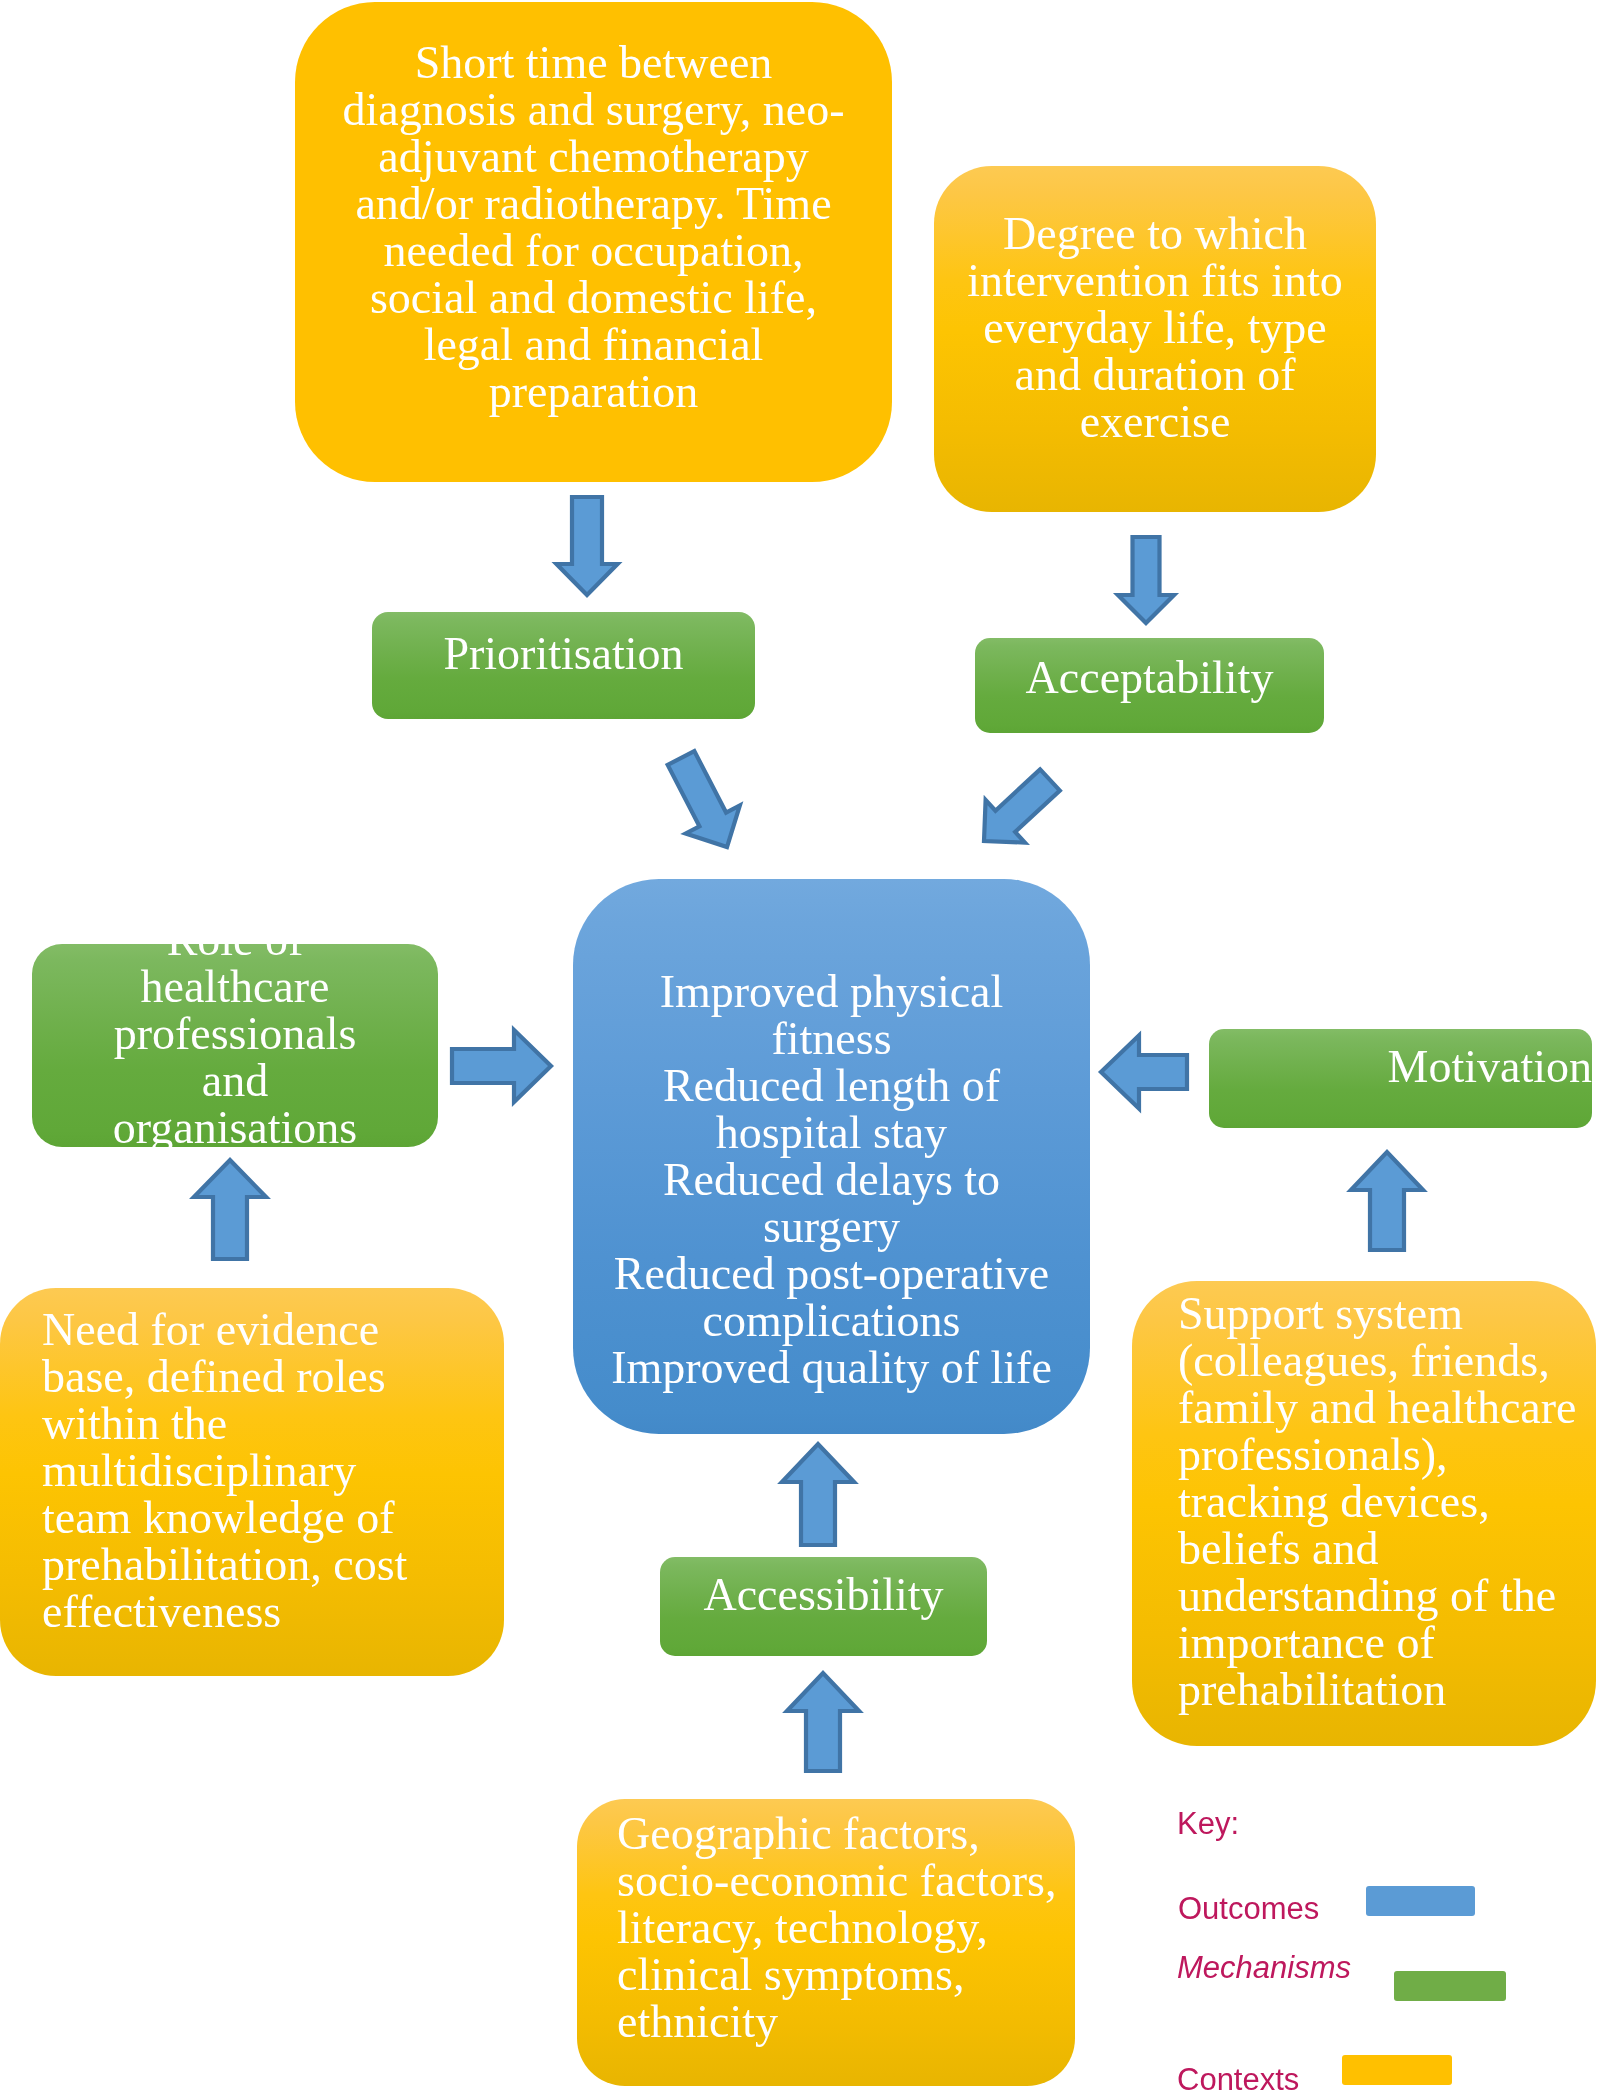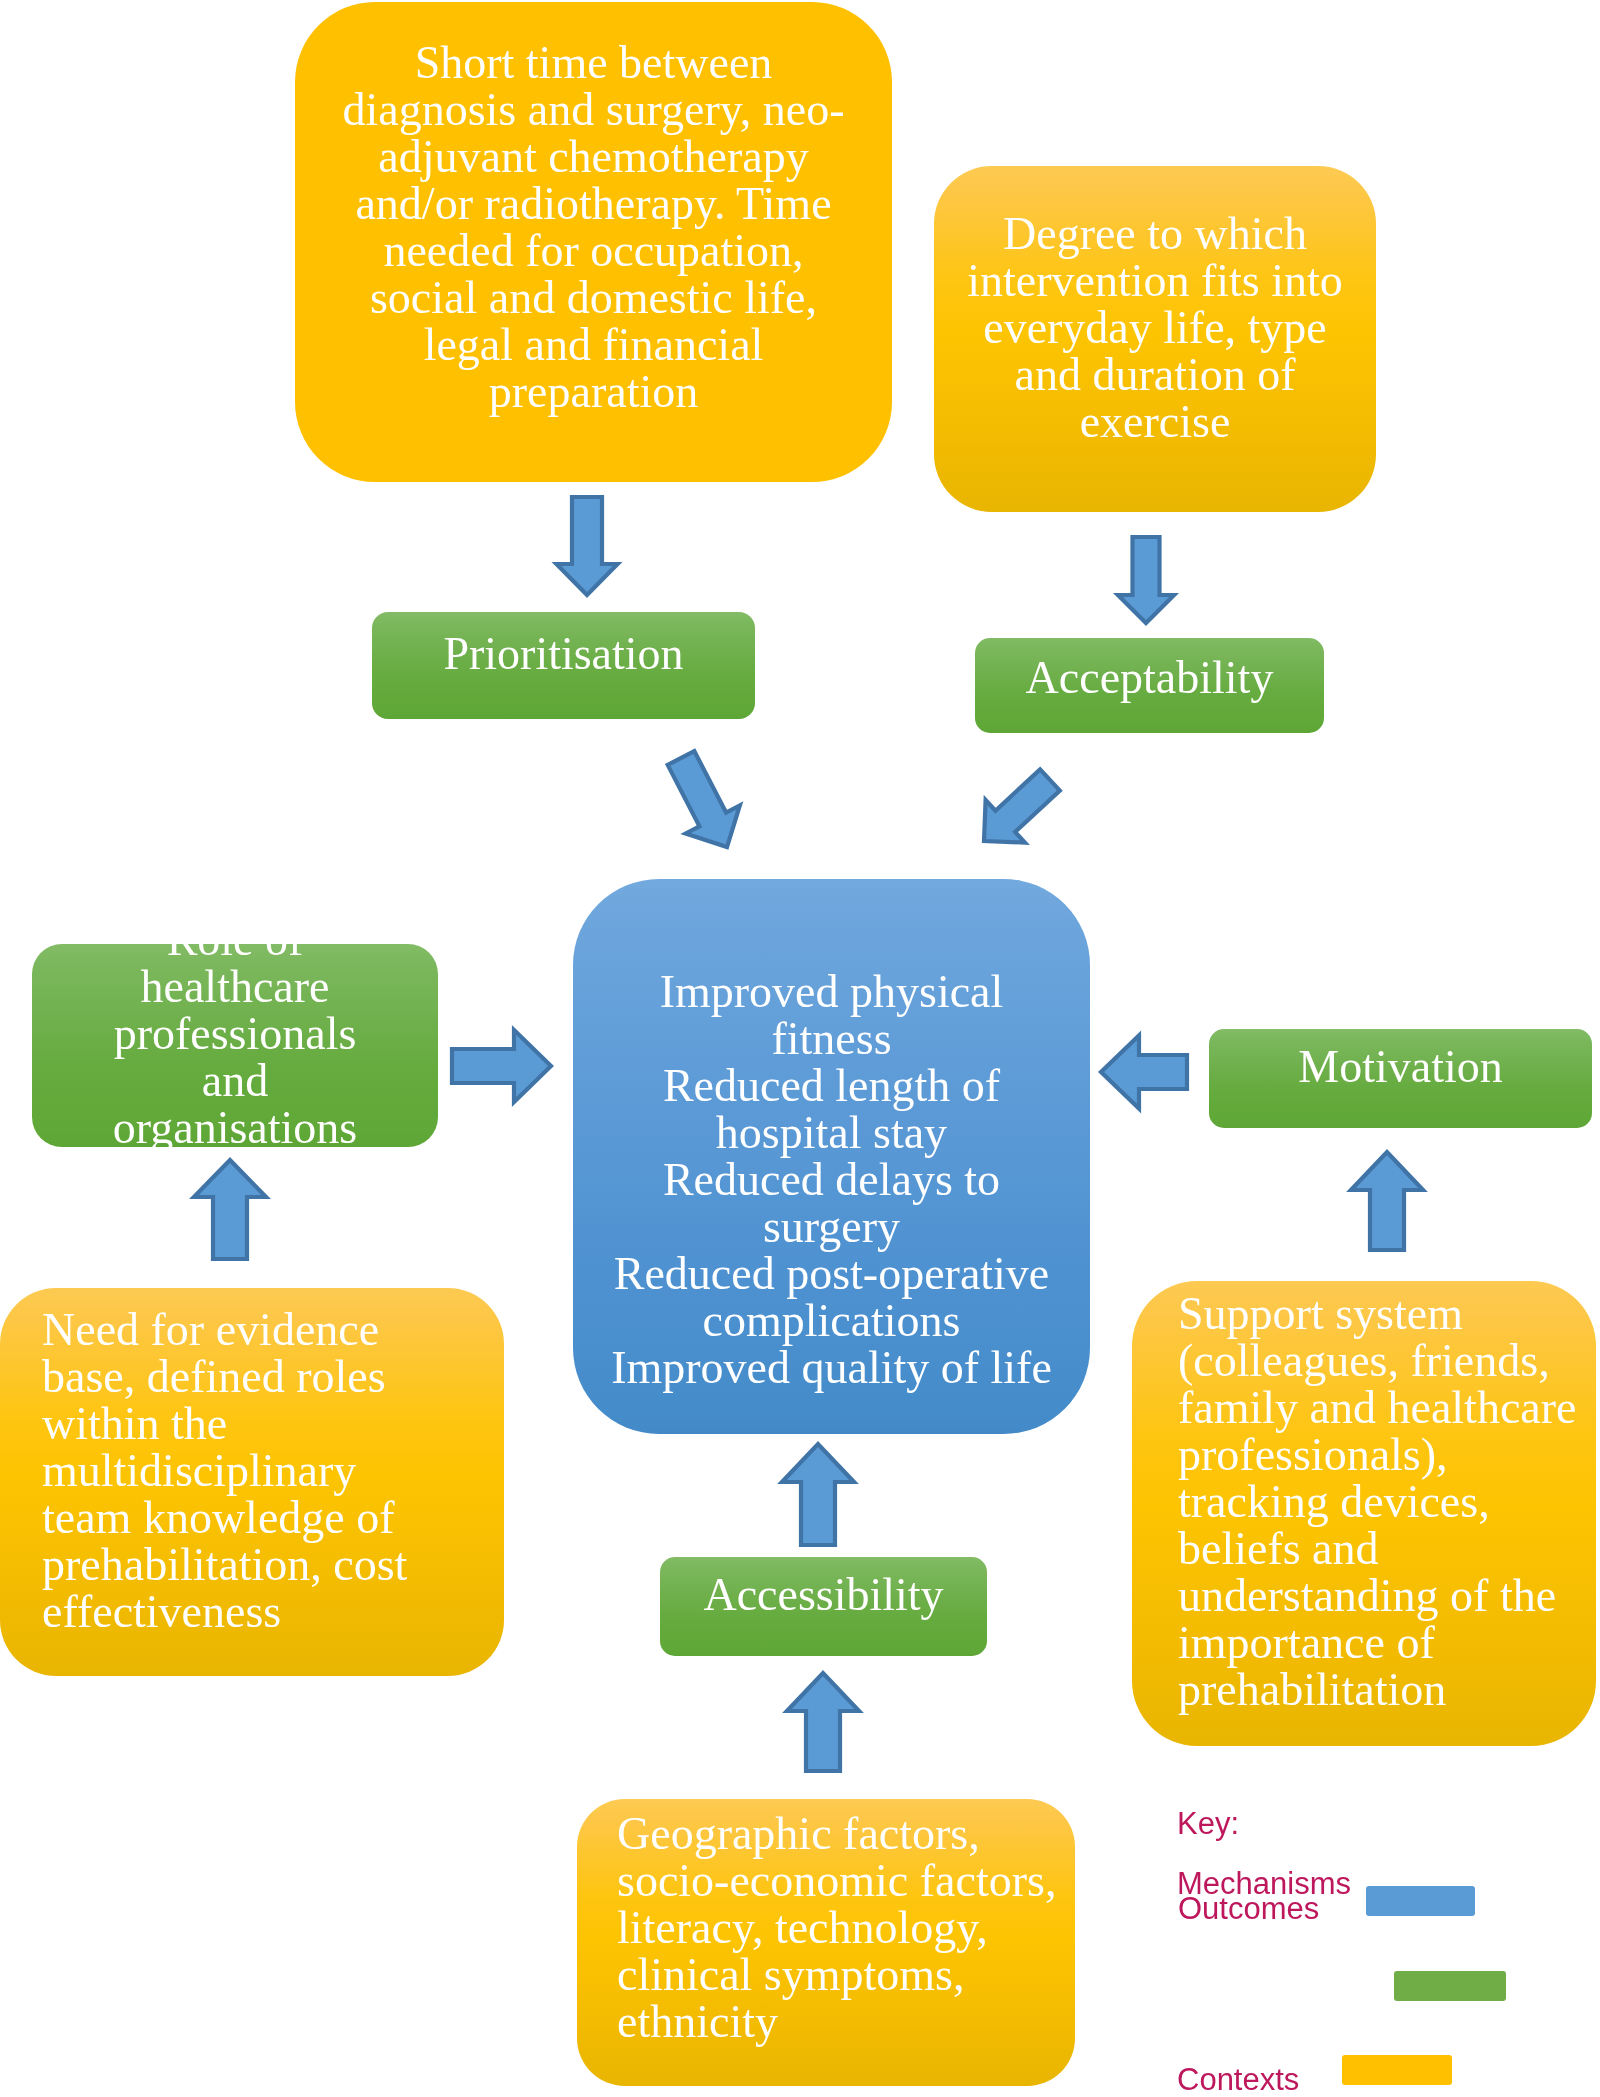--- a/index.html
+++ b/index.html
@@ -51,21 +51,21 @@
   </div>
 
   <div class="box mech center-txt" style="left:975px;top:638px;width:349px;height:95px;border-radius:15px;">
     <span class="txt" style="top:-8px">Acceptability</span>
   </div>
 
   <div class="box mech center-txt" style="left:32px;top:944px;width:406px;height:203px;border-radius:30px;padding:0 46px;">
     <span class="txt" style="top:-12px">Role of healthcare professionals and organisations</span>
   </div>
 
-  <div class="box mech center-txt" style="left:1209px;top:1029px;width:383px;height:99px;border-radius:15px;">
+  <div class="box mech center-txt" style="left:1209px;top:1029px;width:383px;height:99px;border-radius:15px;text-align:right;">
     <span class="txt" style="top:-12px">Motivation</span>
   </div>
 
   <div class="box mech center-txt" style="left:660px;top:1557px;width:327px;height:99px;border-radius:15px;">
     <span class="txt" style="top:-12px">Accessibility</span>
   </div>
 
   <div class="box ctx left-txt" style="left:0px;top:1288px;width:504px;height:388px;border-radius:56px;padding:0 62px 0 42px;">
     <span class="txt" style="top:-12px">Need for evidence base, defined roles within the multidisciplinary team knowledge of prehabilitation, cost effectiveness</span>
   </div>
@@ -86,19 +86,19 @@
         <span style="display: block;">Reduced post-operative complications</span>
         <span style="display: block;">Improved quality of life</span>
       </span>
   </div>
 
   <div class="key-label" style="left:1177px;top:1808px;">Key:</div>
 
   <div class="key-label" style="left:1178px;top:1893px;">Outcomes</div>
   <div class="key-swatch" style="left: 1366px; top: 1886px; width: 109px; height: 30px; background: rgb(91, 155, 213);"></div>
 
-  <div class="key-label" style="left:1177px;top:1868px;">Mechanisms</div>
+  <div class="key-label" style="left:1177px;top:1952px;font-style:italic;">Mechanisms</div>
   <div class="key-swatch" style="left: 1394px; top: 1971px; width: 112px; height: 30px; background: rgb(112, 173, 71);"></div>
 
   <div class="key-label" style="left:1177px;top:2064px;">Contexts</div>
   <div class="key-swatch" style="left: 1342px; top: 2055px; width: 110px; height: 30px; background: rgb(255, 192, 0);"></div>
 
 </div>
 
 </body></html>

